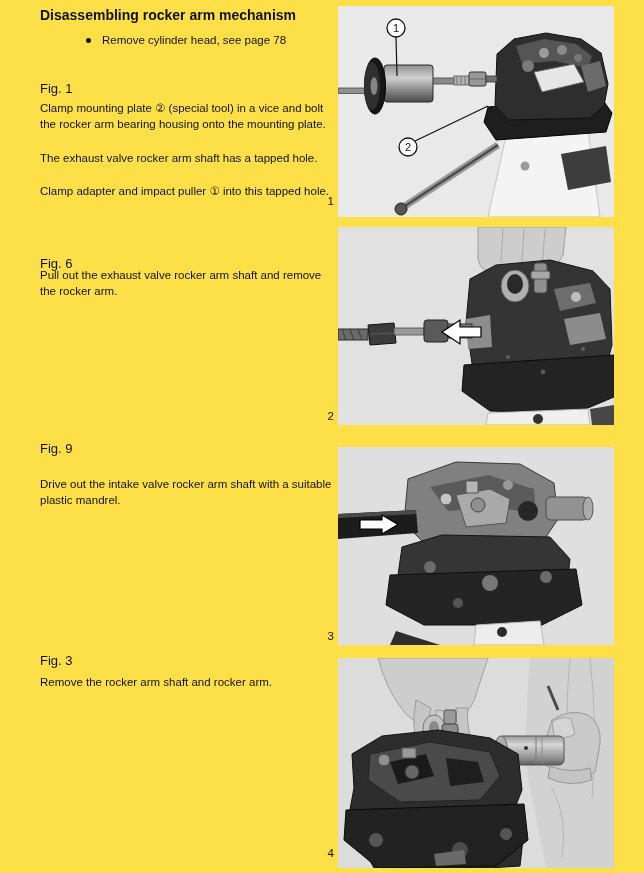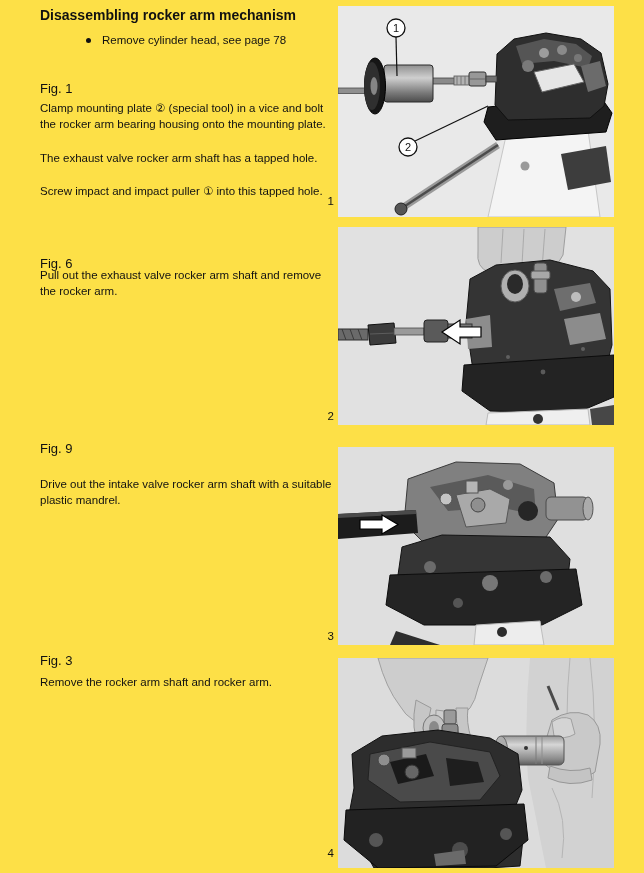--- a/index.html
+++ b/index.html
@@ -27,21 +27,21 @@
   <h1 class="title">Disassembling rocker arm mechanism</h1>
 
   <div class="bullet-row">
     <span class="dot"></span>
     <span>Remove cylinder head, see page 78</span>
   </div>
 
   <div class="figlabel" style="top:81px">Fig. 1</div>
   <p class="para" style="top:150px">The exhaust valve rocker arm shaft has a tapped hole.</p>
   <p class="para" style="top:100px">Clamp mounting plate ② (special tool) in a vice and bolt the rocker arm bearing housing onto the mounting plate.</p>
-  <p class="para" style="top:183px">Screw impact and impact puller ① into this tapped hole.</p>
+  <p class="para" style="top:183px">Clamp adapter and impact puller ① into this tapped hole.</p>
 
   <div class="figlabel" style="top:256px">Fig. 6</div>
   <p class="para" style="top:267px">Pull out the exhaust valve rocker arm shaft and remove the rocker arm.</p>
 
   <div class="figlabel" style="top:441px">Fig. 9</div>
   <p class="para" style="top:476px">Drive out the intake valve rocker arm shaft with a suitable plastic mandrel.</p>
 
   <div class="figlabel" style="top:653px">Fig. 3</div>
   <p class="para" style="top:674px">Remove the rocker arm shaft and rocker arm.</p>
 

